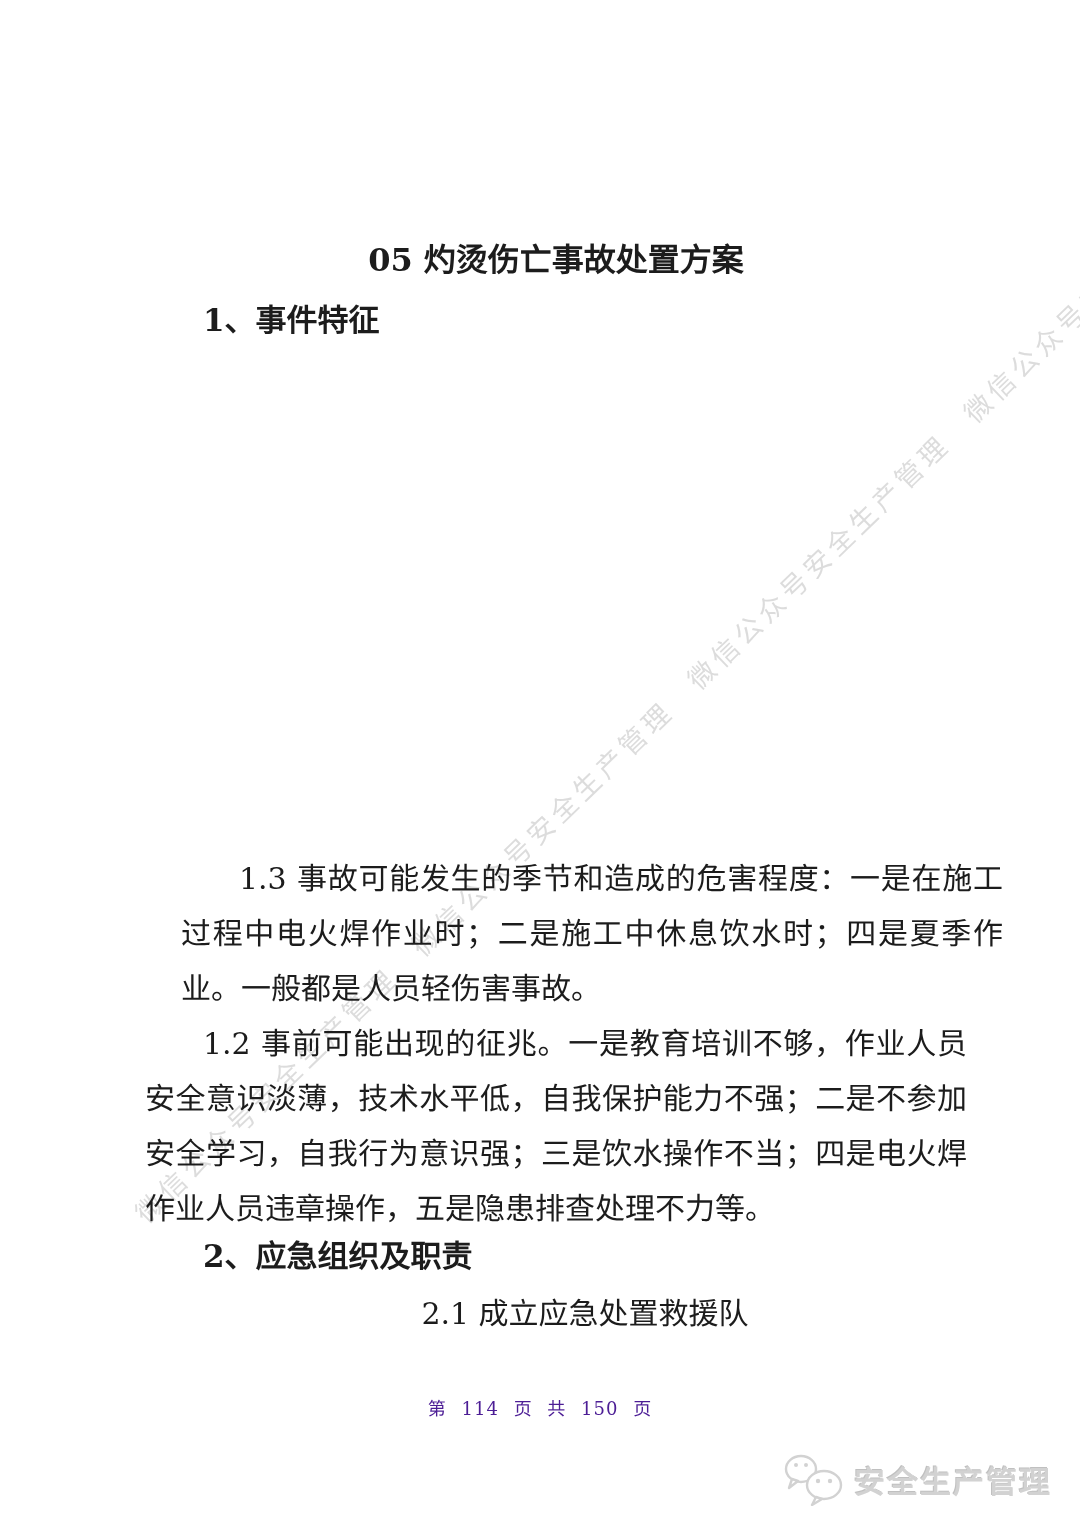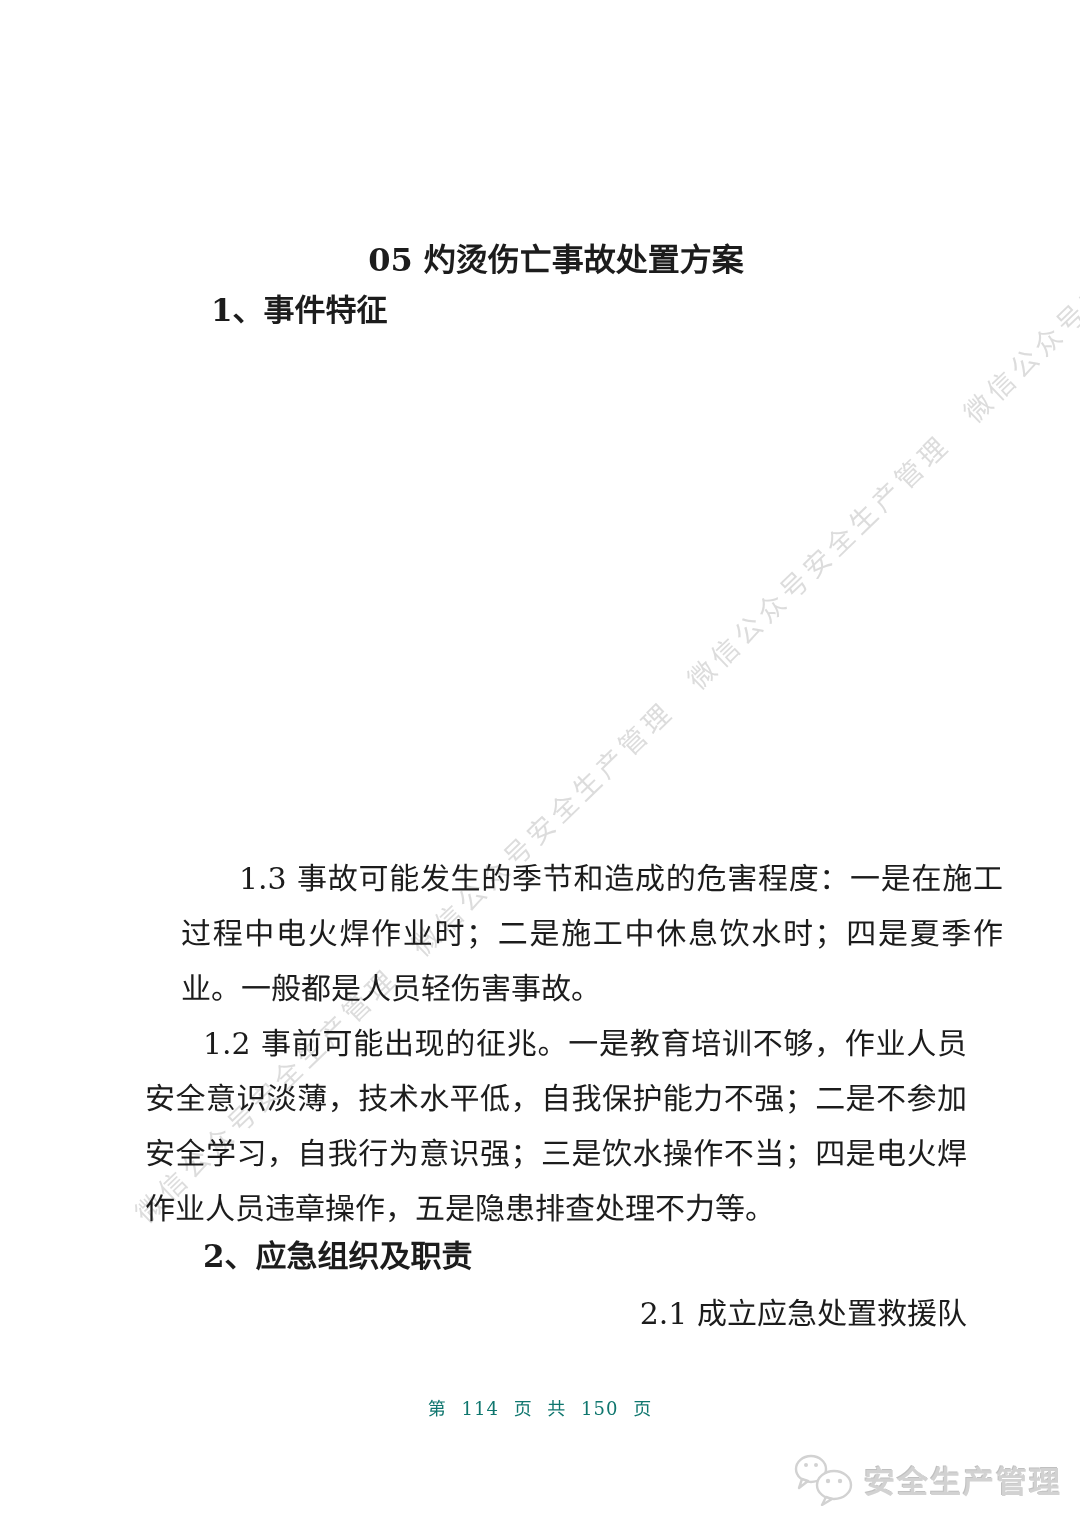--- a/index.html
+++ b/index.html
@@ -48,55 +48,55 @@
   }
   .sec-heading {
     position: absolute;
     left: 203px;
     margin: 0;
     font-size: 31px;
     font-weight: bold;
     line-height: 40px;
     z-index: 1;
   }
-  .sec-heading.h-1 { top: 290px; margin-left: 8px; }
+  .sec-heading.h-1 { top: 300px; }
   .sec-heading.h-2 { top: 1236px; text-align: right; }
   .body-para {
     position: absolute;
     left: 145px;
     width: 822px;
     margin: 0;
     font-size: 30px;
     line-height: 55px;
     text-indent: 58px;
     text-align: justify;
     word-break: break-all;
     z-index: 1;
   }
   .p-1-1 { top: 356px; }
   .p-1-2 { top: 686px; }
   .p-1-3 { top: 851px; margin-left: 36px; }
   .p-1-4 { top: 1016px; }
-  .p-2-1 { top: 1286px; text-align: right; }
+  .p-2-1 { top: 1286px; text-align: center; }
   .page-footer {
     position: absolute;
     top: 1394px;
     left: 0;
     width: 100%;
     text-align: center;
     font-size: 18px;
     letter-spacing: 1px;
     word-spacing: 8px;
-    color: #0f766e;
+    color: #4c1d95;
     z-index: 1;
   }
   .brand {
     position: absolute;
     top: 1452px;
-    right: 18px;
+    right: 28px;
     display: flex;
     align-items: center;
     gap: 4px;
     z-index: 1;
   }
   .brand-text {
     font-size: 31px;
     font-weight: bold;
     color: #d2d2d2;
     letter-spacing: 2px;

